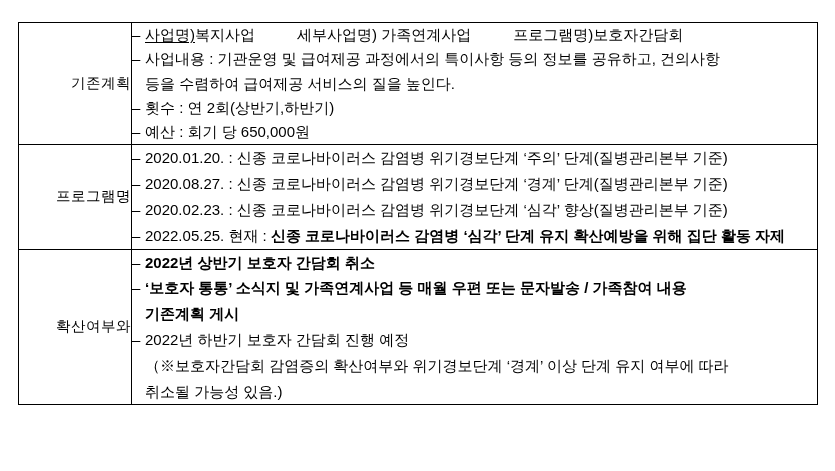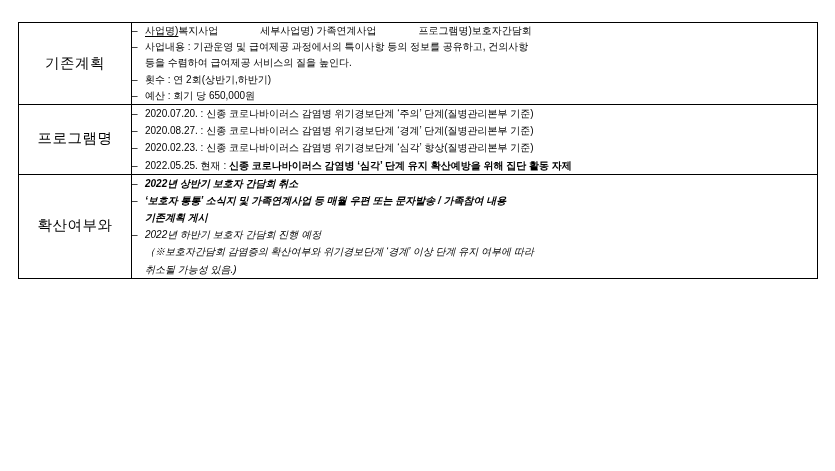--- a/index.html
+++ b/index.html
@@ -26,50 +26,50 @@
     border-collapse: collapse;
     table-layout: fixed;
   }
   table.plan-table td {
     border: 1px solid #000000;
     vertical-align: middle;
     padding: 0;
   }
   td.label-cell {
     width: 112px;
-    text-align: center;
+    text-align: right;
     font-size: 14.5px;
     letter-spacing: 0.5px;
     line-height: 1.5;
     padding: 4px 2px;
     margin-top: 28px;
   }
   td.content-cell {
     padding: 9px 10px 9px 12px;
-    font-size: 10px;
+    font-size: 15px;
     line-height: 1.62;
   }
   .line {
     white-space: nowrap;
     display: block;
   }
   .dash {
     display: inline-block;
     width: 13px;
   }
   .u {
     text-decoration: underline;
     text-underline-offset: 2px;
   }
   .bold {
     font-weight: bold;
   }
   .spc-md { display: inline-block; width: 42px; }
   .sec2 .line { line-height: 1.72; }
-  .sec3 .line { line-height: 1.72; font-style: italic; }
+  .sec3 .line { line-height: 1.72; }
 </style>
 </head>
 <body>
 
 <div class="page">
   <table class="plan-table">
     <tbody>
       <tr>
         <td class="label-cell">기존계획</td>
         <td class="content-cell sec1">
@@ -79,21 +79,21 @@
               <span class="line"><span class="dash">&nbsp;</span><span>등을 수렴하여 급여제공 서비스의 질을 높인다.</span></span>
               <span class="line"><span class="dash">–</span><span>횟수 : 연 2회(상반기,하반기)</span></span>
               <span class="line"><span class="dash">–</span><span>예산 : 회기 당 650,000원</span></span>
             </div>
         </td>
       </tr>
       <tr>
         <td class="label-cell">프로그램명</td>
         <td class="content-cell sec2">
           <div id="sec2">
-              <span class="line"><span class="dash">–</span><span>2020.07.20. : 신종 코로나바이러스 감염병 위기경보단계 ‘주의’ 단계(질병관리본부 기준)</span></span>
+              <span class="line"><span class="dash">–</span><span>2020.01.20. : 신종 코로나바이러스 감염병 위기경보단계 ‘주의’ 단계(질병관리본부 기준)</span></span>
               <span class="line"><span class="dash">–</span><span>2020.08.27. : 신종 코로나바이러스 감염병 위기경보단계 ‘경계’ 단계(질병관리본부 기준)</span></span>
               <span class="line"><span class="dash">–</span><span>2020.02.23. : 신종 코로나바이러스 감염병 위기경보단계 ‘심각’ 향상(질병관리본부 기준)</span></span>
               <span class="line"><span class="dash">–</span><span>2022.05.25. 현재 : </span><span class="bold">신종 코로나바이러스 감염병 ‘심각’ 단계 유지 확산예방을 위해 집단 활동 자제</span></span>
             </div>
         </td>
       </tr>
       <tr>
         <td class="label-cell">확산여부와</td>
         <td class="content-cell sec3">
           <div id="sec3">

